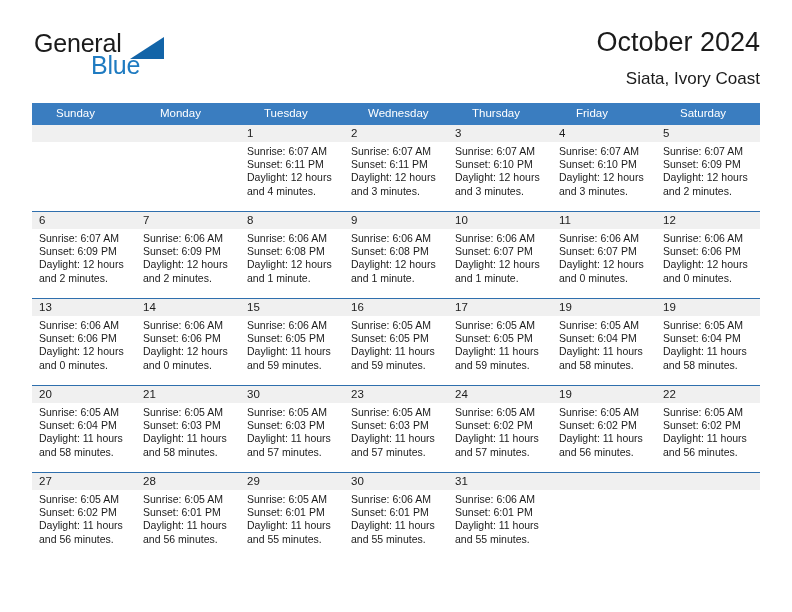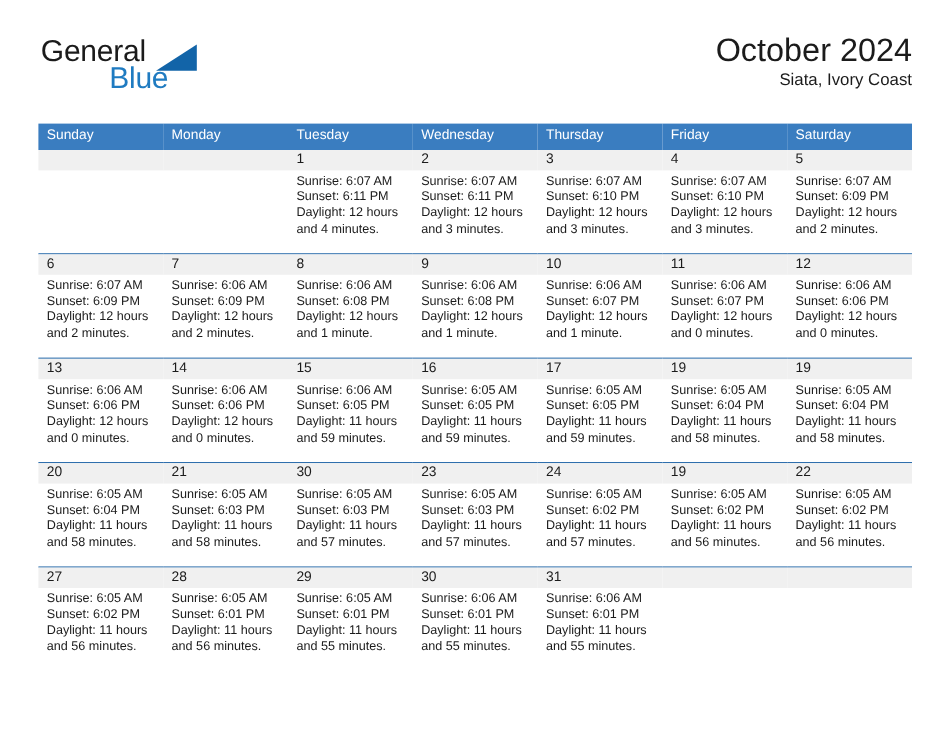--- a/index.html
+++ b/index.html
@@ -69,22 +69,22 @@
     top: 0;
     text-align: right;
   }
   .cal-title {
     font-size: 27px;
     color: #1b1b1b;
     line-height: 1.1;
     white-space: nowrap;
   }
   .cal-subtitle {
-    margin-top: 1px;
-    font-size: 14px;
+    margin-top: 12px;
+    font-size: 17px;
     color: #1b1b1b;
     line-height: 1.1;
     white-space: nowrap;
   }
 
   
   .calendar {
     position: absolute;
     left: 32px;
     top: 103px;
@@ -93,21 +93,21 @@
     table-layout: fixed;
   }
   .calendar col { width: 104px; }
 
   thead th {
     background: #3a7dc0;
     color: #ffffff;
     font-size: 11.5px;
     font-weight: normal;
     text-align: left;
-    padding: 4px 0 5px 7px;
+    padding: 4px 0 5px 24px;
     height: 13px;
     line-height: 13px;
   }
 
   tbody td {
     vertical-align: top;
     padding: 0;
     border-top: 1.5px solid #2f6fad;
     height: 86px;
   }

